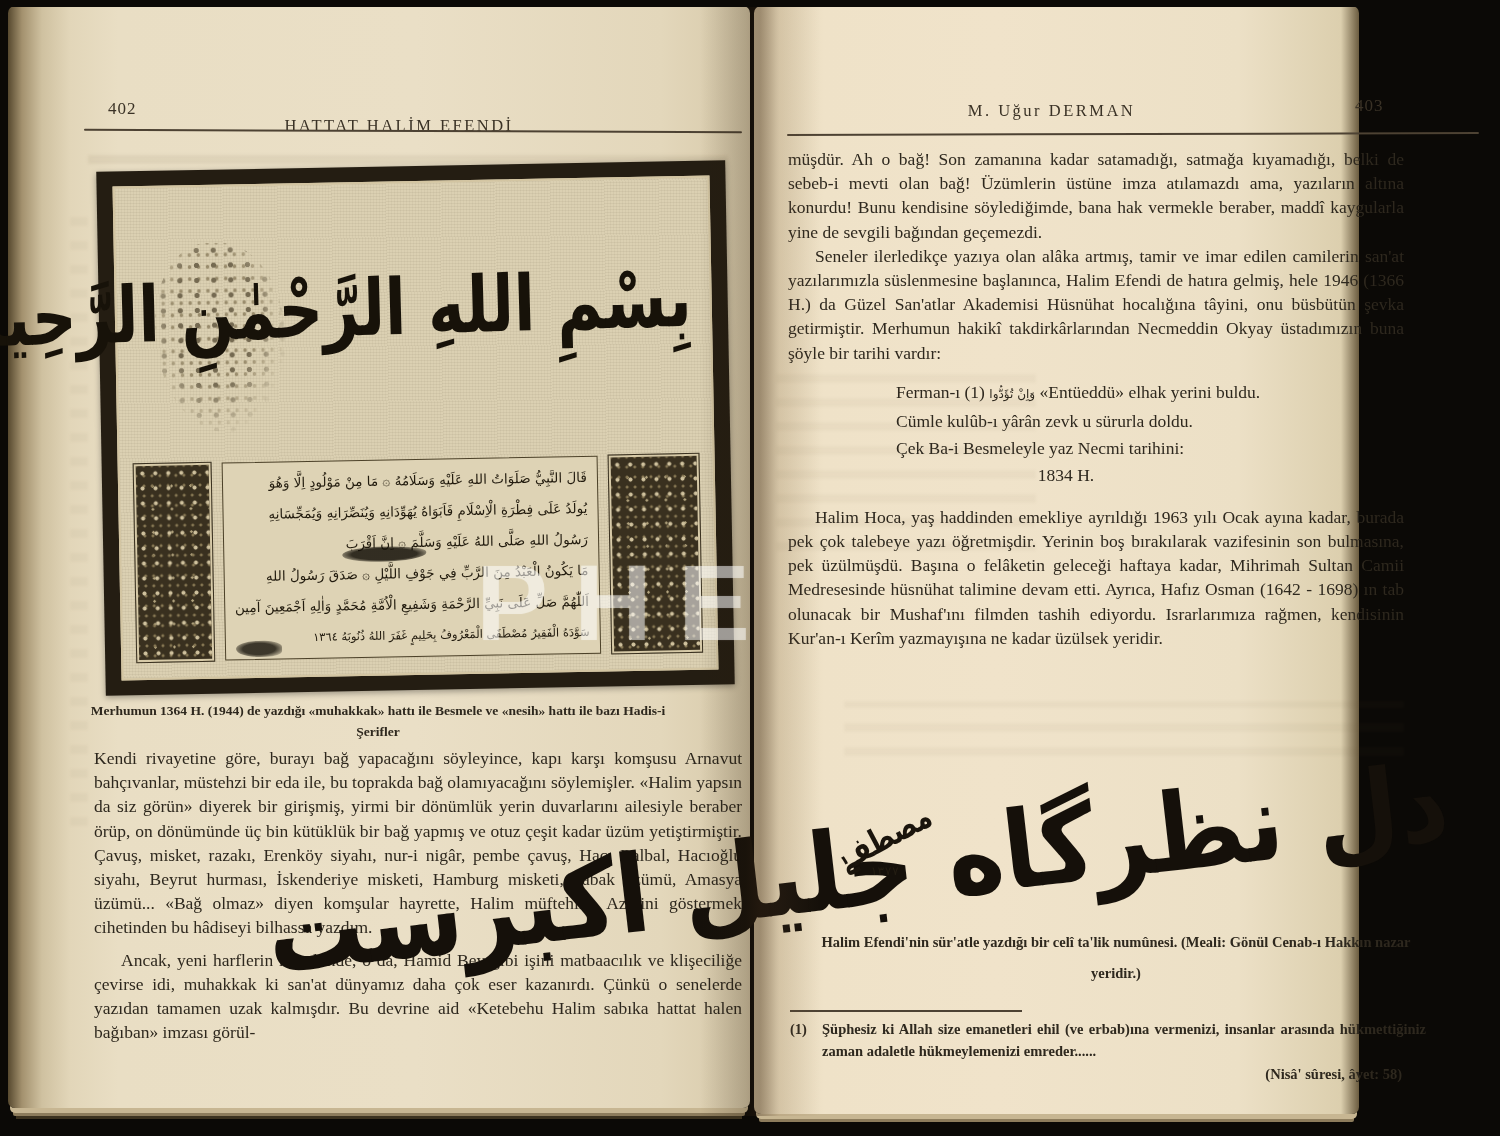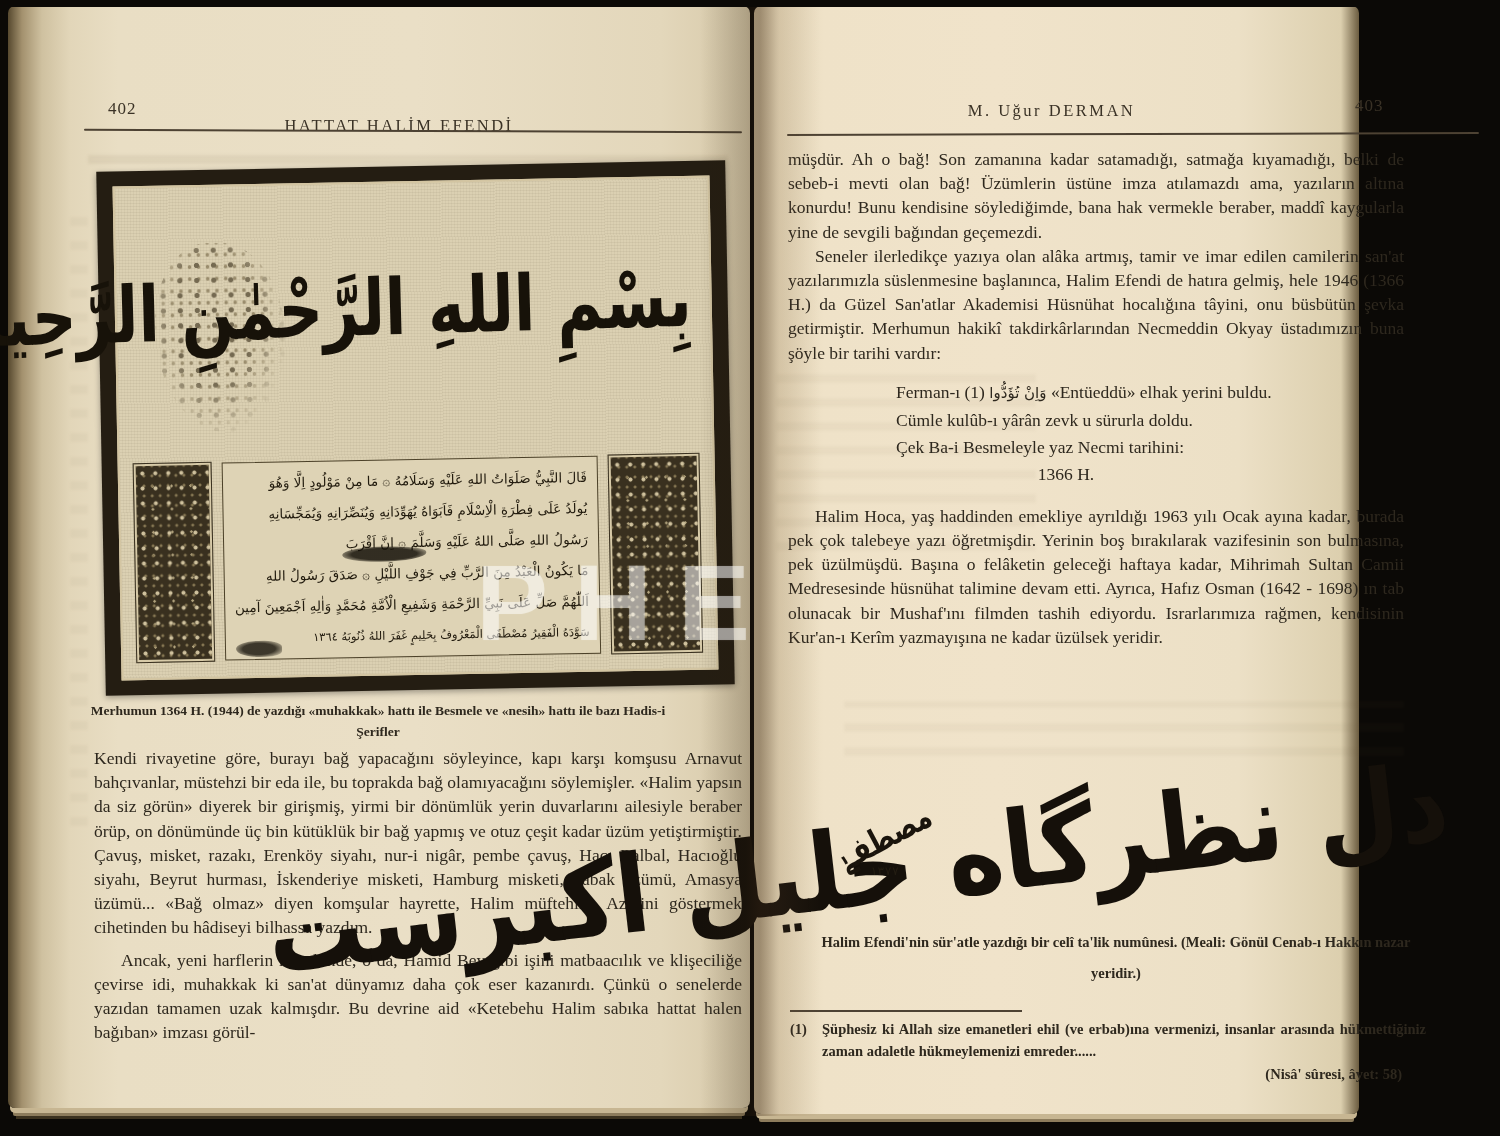--- a/index.html
+++ b/index.html
@@ -55,21 +55,21 @@
     background:radial-gradient(ellipse,#141008 55%,rgba(20,16,8,.25) 80%,transparent 100%);opacity:.85;}
   .blot2{position:absolute;left:10px;top:178px;width:46px;height:16px;border-radius:55% 45% 40% 60%;
     background:radial-gradient(ellipse,#141008 50%,rgba(20,16,8,.3) 78%,transparent 100%);opacity:.8;}
 
   .caption{position:absolute;text-align:center;font-weight:bold;color:#2e281e;}
   .caption-left{left:70px;top:694px;width:600px;font-size:13.5px;line-height:21px;}
   .caption-right{left:42px;top:921px;width:640px;font-size:14.5px;line-height:31px;}
 
   
   .verse{margin:14px 0 16px 108px;font-size:17.5px;line-height:27px;text-align:left;}
-  .verse .arabic-inline{font-family:"DejaVu Sans",sans-serif;font-size:15px;}
+  .verse .arabic-inline{font-family:"DejaVu Sans",sans-serif;font-size:12px;}
   .verse-date{text-align:center;width:340px;}
 
   
   .talik-wrap{position:absolute;left:28px;top:688px;width:672px;height:228px;}
   .talik{position:absolute;right:6px;top:8px;direction:rtl;white-space:nowrap;
     font-family:"DejaVu Sans",sans-serif;font-weight:bold;font-size:96px;color:#15100a;
     transform:rotate(-6.5deg) scaleY(1.12);transform-origin:right center;line-height:200px;}
   .signature{position:absolute;left:52px;top:128px;text-align:center;}
   .signature .tughra{font-family:"DejaVu Sans",sans-serif;font-size:26px;font-weight:bold;color:#1a140c;
     display:inline-block;transform:rotate(-28deg) scaleY(1.3);letter-spacing:-3px;}
@@ -153,21 +153,21 @@
     <div class="ghost light" style="left:90px;top:695px;width:560px;height:55px;"></div>
 
     <div class="bodytext" style="left:34px;top:141px;width:616px;">
       <p>müşdür. Ah o bağ! Son zamanına kadar satamadığı, satmağa kıyamadığı, belki de sebeb-i mevti olan bağ! Üzümlerin üstüne imza atılamazdı ama, yazıların altına konurdu! Bunu kendisine söylediğimde, bana hak vermekle beraber, maddî kaygularla yine de sevgili bağından geçemezdi.</p>
       <p class="indent">Seneler ilerledikçe yazıya olan alâka artmış, tamir ve imar edilen camilerin san'at yazılarımızla süslenmesine başlanınca, Halim Efendi de hatıra gelmiş, hele 1946 (1366 H.) da Güzel San'atlar Akademisi Hüsnühat hocalığına tâyini, onu büsbütün şevka getirmiştir. Merhumun hakikî takdirkârlarından Necmeddin Okyay üstadımızın buna şöyle bir tarihi vardır:</p>
 
       <div class="verse">
         <div><span>Ferman-ı (1) </span><span class="arabic-inline" dir="rtl">وَاِنْ تُؤَدُّوا</span><span> «Entüeddü» elhak yerini buldu.</span></div>
         <div>Cümle kulûb-ı yârân zevk u sürurla doldu.</div>
         <div>Çek Ba-i Besmeleyle yaz Necmi tarihini:</div>
-        <div class="verse-date">1366 H.</div>
+        <div class="verse-date">1834 H.</div>
       </div>
 
       <p class="indent">Halim Hoca, yaş haddinden emekliye ayrıldığı 1963 yılı Ocak ayına kadar, burada pek çok talebeye yazı öğretmişdir. Yerinin boş bırakılarak vazifesinin son bulmasına, pek üzülmüşdü. Başına o felâketin geleceği haftaya kadar, Mihrimah Sultan Camii Medresesinde hüsnühat talimine devam etti. Ayrıca, Hafız Osman (1642 - 1698) ın tab olunacak bir Mushaf'ını filmden tashih ediyordu. Israrlarımıza rağmen, kendisinin Kur'an-ı Kerîm yazmayışına ne kadar üzülsek yeridir.</p>
     </div>
 
     <div class="talik-wrap">
       <div class="talik" dir="rtl">دل نظرگاه جلیل اکبرست</div>
       <div class="signature">
         <div class="tughra" dir="rtl">مصطفےٰ</div>
         <div class="sigdate">۱۳۷۷</div>

